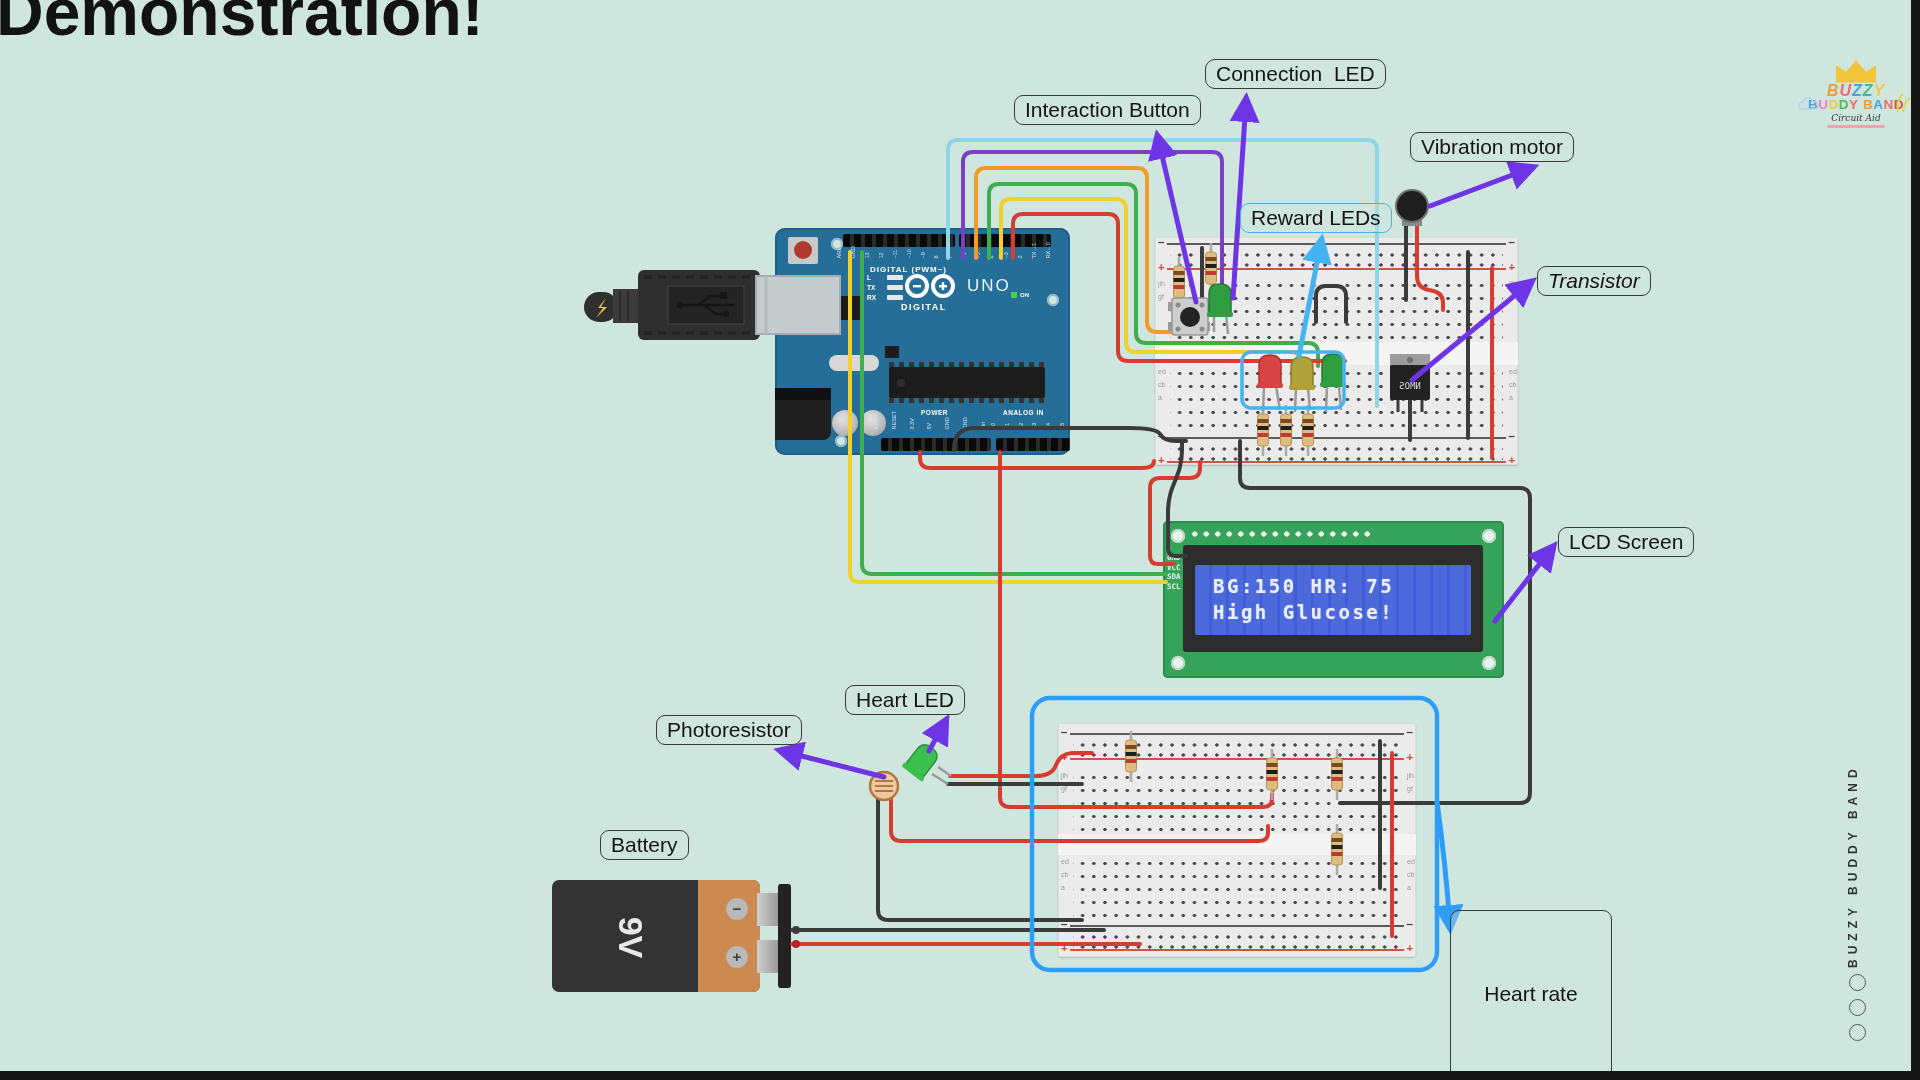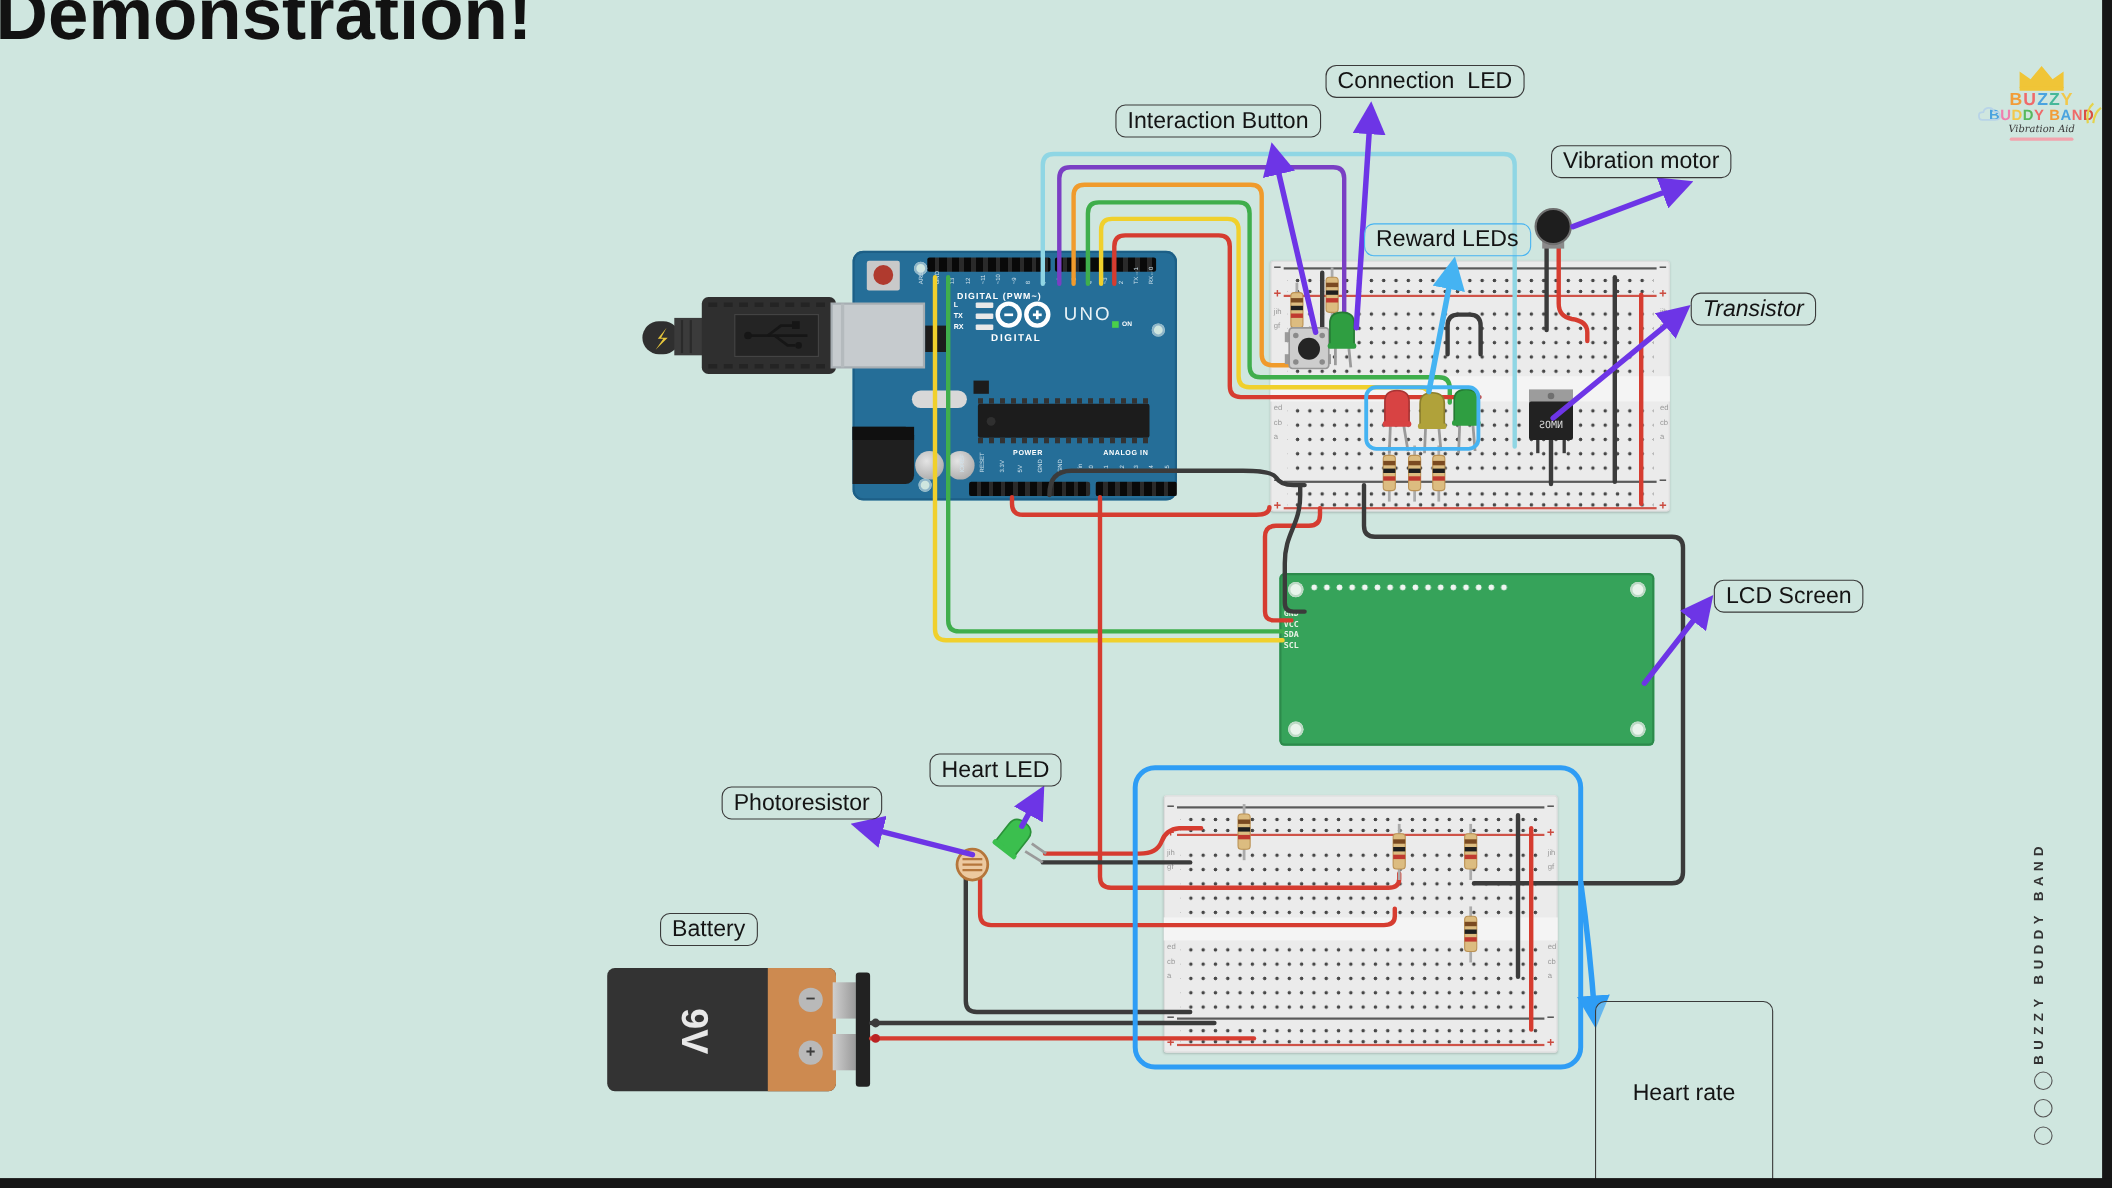--- a/index.html
+++ b/index.html
@@ -8,21 +8,21 @@
   #stage *{box-sizing:border-box;}
 
   
   #title{position:absolute;left:-4px;top:-26px;font-size:66px;font-weight:800;color:#121212;z-index:12;}
   #edge-r{position:absolute;left:1911px;top:0;width:9px;height:1080px;background:#161616;z-index:20;}
   #edge-b{position:absolute;left:0;top:1071px;width:1920px;height:9px;background:#161616;z-index:20;}
 
   
   #logo{position:absolute;left:1798px;top:58px;width:116px;height:100px;text-align:center;z-index:12;}
   #logo .crown{display:block;margin:0 auto;}
-  #logo .l1{font-size:16px;font-weight:800;letter-spacing:1px;line-height:15px;}
+  #logo .l1{font-size:16px;font-weight:800;letter-spacing:1px;line-height:15px;font-style:italic;}
   #logo .l2{font-size:13.5px;font-weight:800;letter-spacing:.5px;line-height:14px;}
   #logo .l1 span:nth-child(1){color:#f29c38}#logo .l1 span:nth-child(2){color:#ef6a6a}
   #logo .l1 span:nth-child(3){color:#4aa3df}#logo .l1 span:nth-child(4){color:#46b89a}
   #logo .l1 span:nth-child(5){color:#f2c84b}
   #logo .l2 span:nth-child(1){color:#4aa3df}#logo .l2 span:nth-child(2){color:#ef7fae}
   #logo .l2 span:nth-child(3){color:#f2c84b}#logo .l2 span:nth-child(4){color:#58b85c}
   #logo .l2 span:nth-child(5){color:#ef6a6a}#logo .l2 span:nth-child(7){color:#f29c38}
   #logo .l2 span:nth-child(8){color:#4aa3df}#logo .l2 span:nth-child(9){color:#ef6a6a}
   #logo .l2 span:nth-child(10){color:#d94f44}
   #logo .tag-line{font-family:"DejaVu Serif",serif;font-style:italic;font-size:9px;color:#3a3a3a;margin-top:1px;}
@@ -283,20 +283,26 @@
     <div class="hole" style="left:319px;top:8px"></div>
     <div class="hole" style="left:8px;top:135px"></div>
     <div class="hole" style="left:319px;top:135px"></div>
     <div id="lcd-pinshdr"></div>
     <div id="lcd-pins">
         <span>GND</span>
         <span>VCC</span>
         <span>SDA</span>
         <span>SCL</span>
       </div>
+    <div id="lcd-bezel">
+      <div id="lcd-screen">
+        <div class="lcd-line" id="lcd-l1">BG:150 HR: 75</div>
+        <div class="lcd-line" id="lcd-l2">High Glucose!</div>
+      </div>
+    </div>
   </div>
 
   <div id="battery">
     <div class="orange"></div>
     <div class="v">9V</div>
     <div class="term" id="bt-minus">−</div>
     <div class="term" id="bt-plus">+</div>
   </div>
   <div class="bcap" id="bcap1"></div>
   <div class="bcap" id="bcap2"></div>
@@ -501,21 +507,21 @@
     </svg>
     <svg class="crown" width="46" height="25">
       <polygon points="3,22 3,7 13,14 23,2 33,14 43,7 43,22" fill="#f0c537"></polygon>
       <rect x="3" y="21" width="40" height="3.5" fill="#f0c537"></rect>
     </svg>
     <svg class="doodle" width="18" height="22">
       <path d="M4 20 Q2 8 9 2 M9 20 Q10 10 16 6" fill="none" stroke="#e5d34b" stroke-width="2"></path>
     </svg>
     <div class="l1"><span>B</span><span>U</span><span>Z</span><span>Z</span><span>Y</span></div>
     <div class="l2"><span>B</span><span>U</span><span>D</span><span>D</span><span>Y</span><span>&nbsp;</span><span>B</span><span>A</span><span>N</span><span>D</span></div>
-    <div class="tag-line">Vibration Aid</div>
+    <div class="tag-line">Circuit Aid</div>
     <div class="uline"></div>
   </div>
 
   <div id="vbrand">BUZZY BUDDY BAND</div>
   <div id="vdots">
     <div class="c"></div>
     <div class="c"></div>
     <div class="c"></div>
   </div>
 

